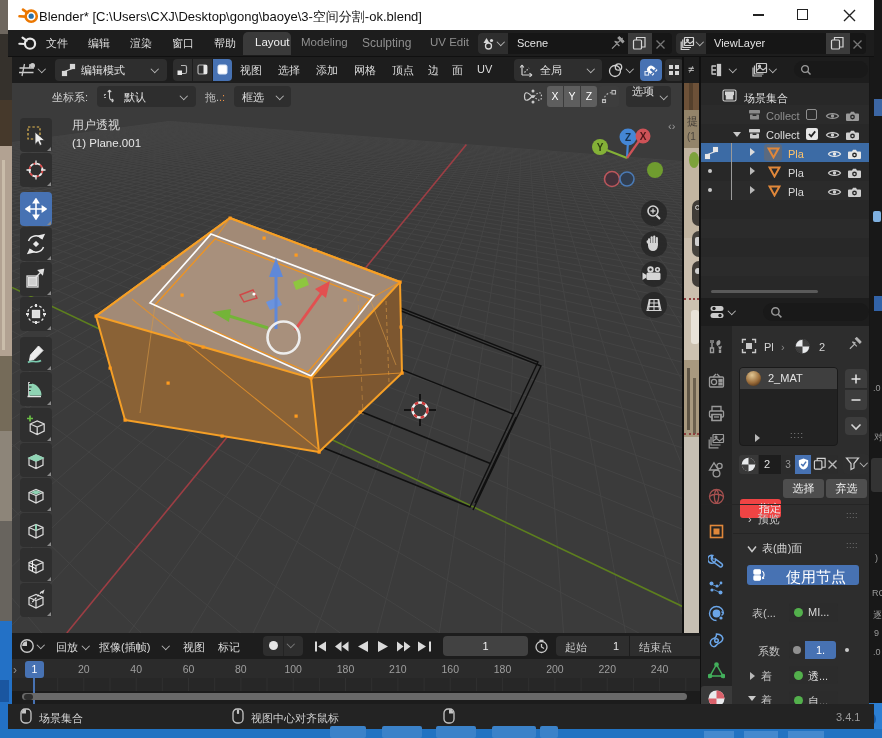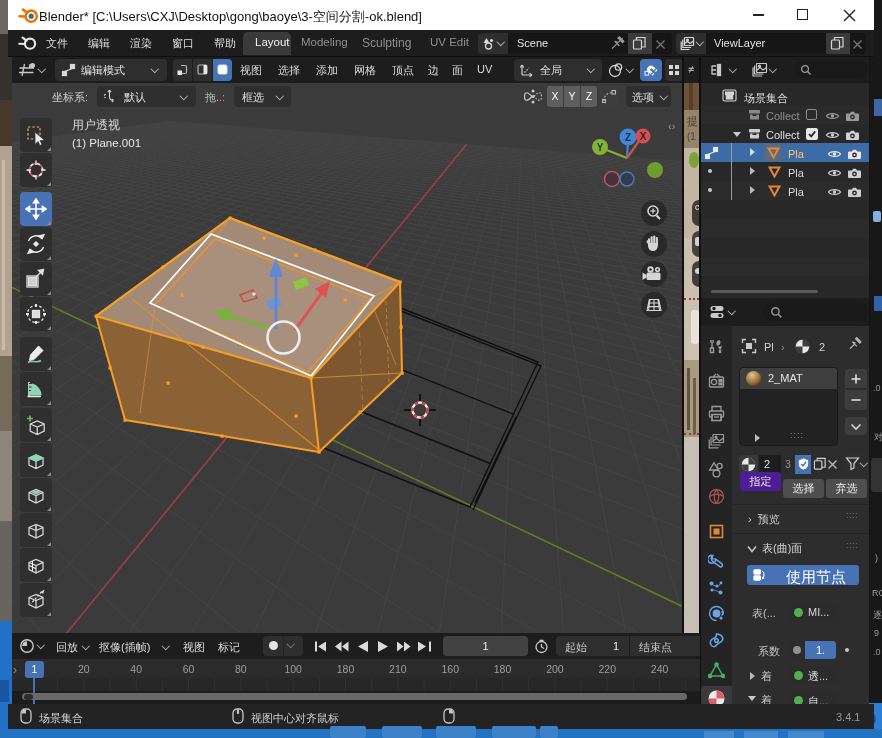--- a/index.html
+++ b/index.html
@@ -509,21 +509,21 @@
 <div class="ab" style="left:581px;top:86px;width:16px;height:21px;background:#5e5e5e;border-radius:0 3px 3px 0;color:#fff;font-size:10.5px;text-align:center;line-height:21px">Z</div>
 <div class="ab" style="left:599px;top:86px;width:20px;height:21px;background:#3d3d3d;border-radius:3px"></div>
 <svg class="ab" style="left:601px;top:89px" width="16" height="15" viewBox="0 0 16 15">
     <g stroke="#b9b9b9" stroke-width="1.1" fill="none">
       <path d="M3 12 C3 6 7 3.5 12 3.5" stroke-dasharray="1.8 1.8"></path>
       <rect x="11" y="1.5" width="3.5" height="3.5"></rect>
       <rect x="1.5" y="10.5" width="3" height="3"></rect>
     </g>
   </svg>
 <div class="ab" style="left:626px;top:86px;width:45px;height:21px;background:#2e2e2e;border-radius:4px"></div>
-<div class="ab tx" style="left:632px;top:90px;color:#e0e0e0">选项</div>
+<div class="ab tx" style="left:632px;top:84px;color:#e0e0e0">选项</div>
 <span class="ab ddv" style="left:661px;top:96px"></span>
 <div class="ab" style="left:20px;top:118px;width:32px;height:34px;background:#2f2f2f;border-radius:4px"></div>
 <svg class="ab" style="left:25px;top:124px" width="22" height="22" viewBox="0 0 22 22">
     <g fill="none" stroke="#d2d2d2" stroke-width="1.2">
       <rect x="3" y="3" width="12" height="12" stroke-dasharray="2.4 2" stroke="#e7bb52"></rect>
       <path d="M10 8 L10 20.5 L13 17.5 L14.8 21.5 L17 20.5 L15.2 16.6 L19.5 16.2 Z" fill="#ececec" stroke="#333" stroke-width="0.8"></path>
     </g>
   </svg>
 <div class="ab" style="left:47px;top:147px;width:0;height:0;border-left:4px solid transparent;border-bottom:4px solid #8a8a8a"></div>
 <div class="ab" style="left:20px;top:153px;width:32px;height:34px;background:#2f2f2f;border-radius:4px"></div>
@@ -990,21 +990,21 @@
 <svg class="ab" style="left:827px;top:459px" width="11" height="11" viewBox="0 0 11 11">
     <path d="M1.5 1.5 L9.5 9.5 M9.5 1.5 L1.5 9.5" stroke="#b9b9b9" stroke-width="1.4"></path>
   </svg>
 <div class="ab" style="left:843px;top:454px;width:26px;height:20px;background:#2e2e2e;border-radius:4px"></div>
 <svg class="ab" style="left:845px;top:456px" width="15" height="15" viewBox="0 0 15 15">
     <g fill="none" stroke="#d0d0d0" stroke-width="1.2">
       <path d="M1.5 2 L13.5 2 L9 7.5 L9 12 L6 13.5 L6 7.5 Z"></path>
     </g>
   </svg>
 <span class="ab ddv" style="left:861px;top:463px"></span>
-<div class="ab" style="left:740px;top:472px;width:41px;height:19px;background:#4c1d95;border-radius:3px;color:#efefef;font-size:11px;text-align:center;line-height:19px">指定</div>
+<div class="ab" style="left:740px;top:499px;width:41px;height:19px;background:#ef4444;border-radius:3px;color:#efefef;font-size:11px;text-align:right;line-height:19px">指定</div>
 <div class="ab" style="left:783px;top:479px;width:41px;height:19px;background:#4e4e4e;border-radius:3px;color:#efefef;font-size:11px;text-align:center;line-height:19px">选择</div>
 <div class="ab" style="left:826px;top:479px;width:41px;height:19px;background:#4e4e4e;border-radius:3px;color:#efefef;font-size:11px;text-align:center;line-height:19px">弃选</div>
 <div class="ab" style="left:701px;top:504px;width:168px;height:1px;background:#252525"></div>
 <div class="ab tx" style="left:748px;top:512px;color:#c9c9c9">›&nbsp; 预览</div>
 <div class="ab tx" style="left:846px;top:510px;color:#777;letter-spacing:0.5px;font-size:9px">::::</div>
 <div class="ab" style="left:733px;top:533px;width:136px;height:171px;background:#2d2d2d"></div>
 <div class="ab" style="left:733px;top:533px;width:136px;height:1px;background:#242424"></div>
 <svg class="ab" style="left:747px;top:545px" width="10" height="8" viewBox="0 0 10 8">
     <path d="M1 1.5 L5 6.5 L9 1.5" fill="none" stroke="#c9c9c9" stroke-width="1.5"></path>
   </svg>

